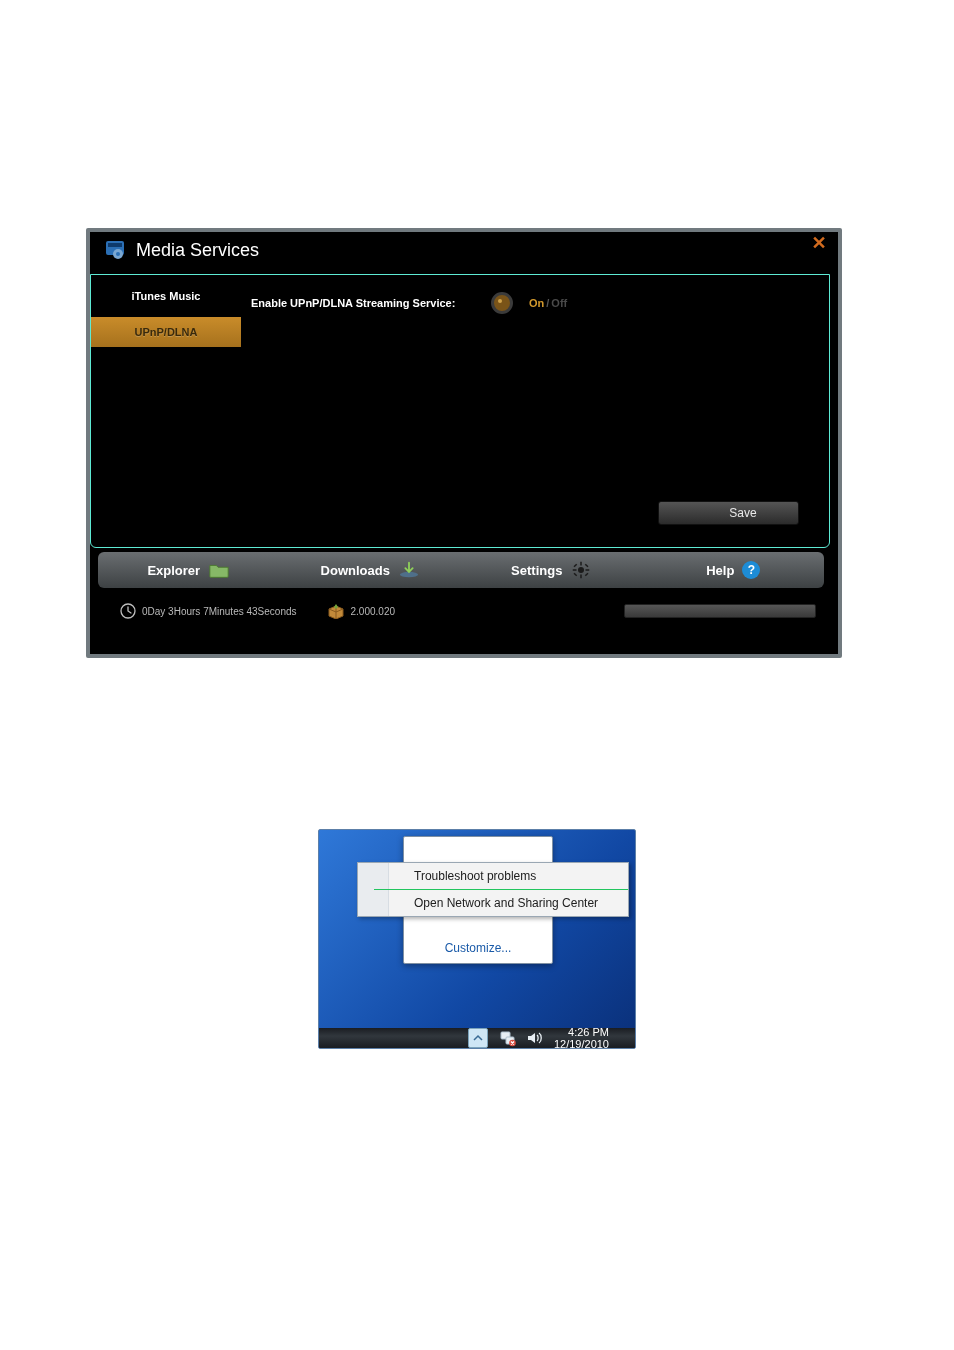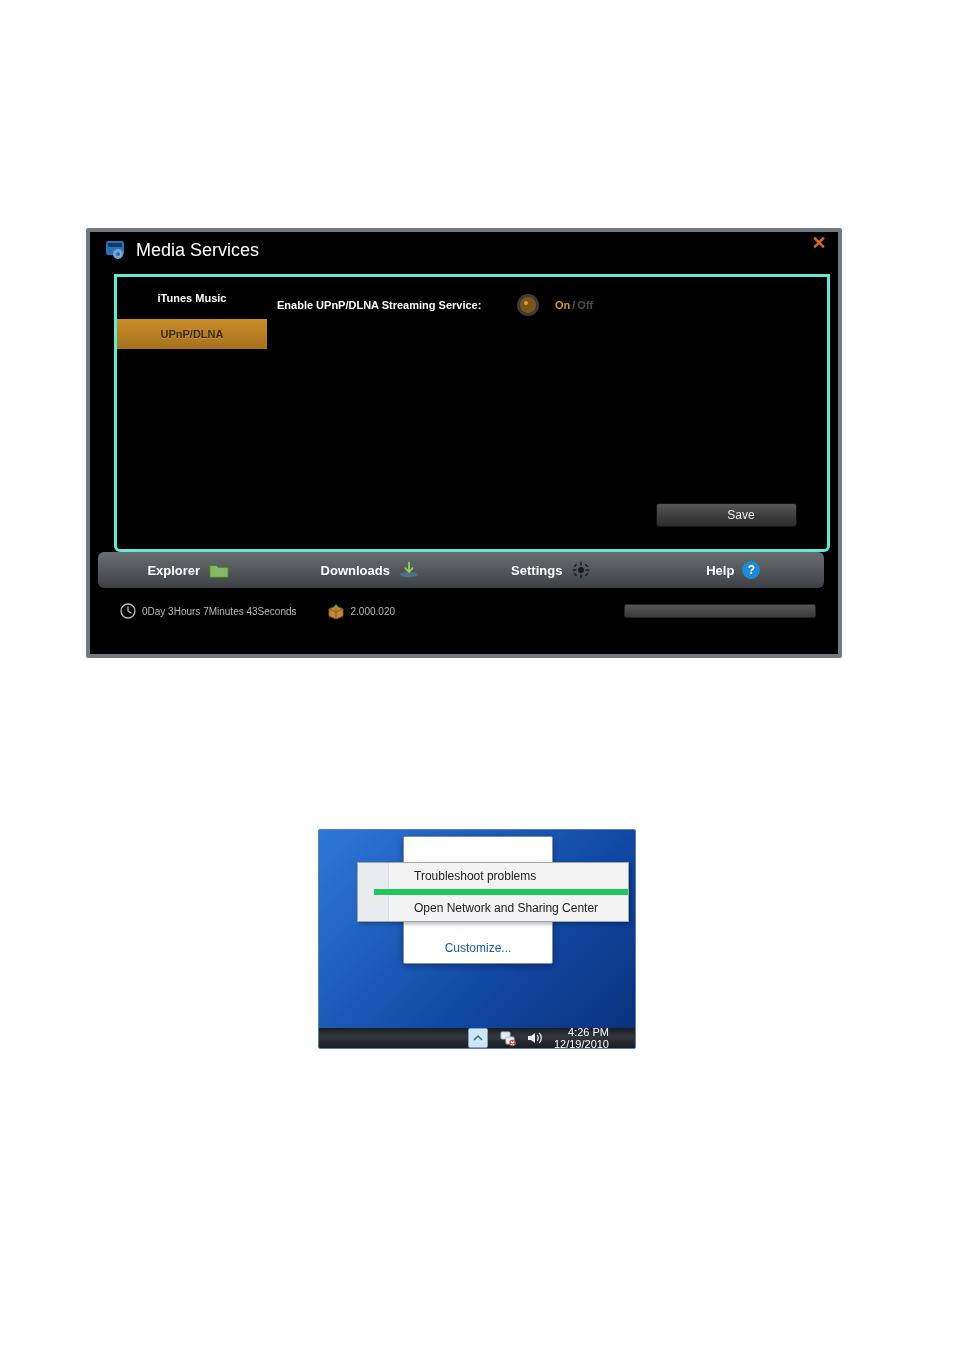--- a/index.html
+++ b/index.html
@@ -6,21 +6,21 @@
   .page{width:954px;height:1350px;position:relative;background:#fff;}
 
   
   .app-outer{position:absolute;left:86px;top:228px;width:756px;height:430px;background:#717a7f;border-radius:2px;}
   .app-body{position:absolute;left:4px;top:4px;right:4px;bottom:4px;background:#000;}
   .titlebar{position:absolute;left:0;top:0;right:0;height:42px;}
   .titlebar .appicon svg{width:24px;height:24px;}
   .titlebar .app-title{position:absolute;left:46px;top:8px;color:#fff;font-size:18px;font-weight:normal;}
   .titlebar .closebtn{position:absolute;right:6px;top:2px;width:26px;height:18px;color:#d26b1f;font-size:18px;font-weight:bold;text-align:center;line-height:18px;cursor:pointer;}
 
-  .panel{position:absolute;left:24px;top:42px;right:8px;height:272px;border:3px solid #5eead4;border-radius:0 0 6px 6px;background:#000;}
+  .panel{position:absolute;left:0;top:42px;right:8px;height:272px;border:1px solid #5eead4;border-radius:0 0 6px 6px;background:#000;}
   .sidebar{position:absolute;left:0;top:0;width:150px;bottom:0;}
   .side-item{height:30px;line-height:30px;text-align:center;font-size:11px;color:#fff;margin-top:6px;}
   .side-item.active{background:linear-gradient(#c98c2a,#a6711d);color:#3a2a0b;font-weight:bold;text-shadow:0 1px 0 rgba(255,255,255,.2);}
   .side-item.plain{font-weight:bold;}
   .content{position:absolute;left:160px;right:10px;top:10px;bottom:10px;}
   .row{display:flex;align-items:center;color:#fff;font-size:11px;font-weight:bold;height:36px;}
   .row .lbl{flex:0 0 240px;}
   .row .radio-dot{width:16px;height:16px;border:3px solid #3b3b3b;border-radius:50%;background:#7a5418;margin:0 16px 0 0;position:relative;}
   .row .radio-dot:after{content:"";position:absolute;left:4px;top:4px;width:4px;height:4px;border-radius:50%;background:#cfa24a;}
   .row .onoff .on{color:#d49a2d;}
@@ -46,21 +46,21 @@
   .appicon{position:absolute;left:14px;top:6px;}
 
   
   .win-outer{position:absolute;left:318px;top:829px;width:316px;height:218px;border:1px solid #5c7fa8;border-radius:2px;
     background:linear-gradient(135deg,#2f78d8,#1148a4 60%,#0a2f78);overflow:hidden;}
   .tooltip-box{position:absolute;left:84px;top:6px;width:148px;height:126px;background:#fff;border:1px solid #7f90a3;border-radius:2px;box-shadow:0 2px 6px rgba(0,0,0,.35);}
   .tooltip-box .cust{position:absolute;left:0;right:0;bottom:8px;text-align:center;color:#1a5aa8;font-size:12px;margin-top:39px;}
   .ctxmenu{position:absolute;left:38px;top:32px;right:6px;background:#f3f3f3;border:1px solid #9aa7b3;box-shadow:2px 2px 4px rgba(0,0,0,.3);}
   .ctx-gutter{position:absolute;left:0;top:0;bottom:0;width:30px;background:#e9ecef;border-right:1px solid #d7dde3;}
   .ctx-item{position:relative;padding:6px 12px 6px 40px;font-size:12px;color:#202020;cursor:pointer;margin-left:16px;}
-  .ctx-item + .ctx-item{border-top:6px solid #22c55e;}
+  .ctx-item + .ctx-item{border-top:1px solid #22c55e;}
   .taskbar{position:absolute;left:0;right:0;bottom:0;height:20px;background:linear-gradient(#1a1d22,#31373d 40%,#1a1d22);display:flex;align-items:center;justify-content:flex-end;padding-right:26px;gap:10px;}
   .tray-ic{width:18px;height:18px;display:inline-flex;align-items:center;justify-content:center;}
   .tray-ic.box{background:#cfe6f5;border:1px solid #7ca3bb;border-radius:2px;}
   .tray-ic.box svg{width:12px;height:12px;}
   .tray-ic svg{width:18px;height:18px;}
   .tray-clock{color:#fff;font-size:11px;line-height:12px;text-align:right;}
 </style>
 </head>
 <body>
 

